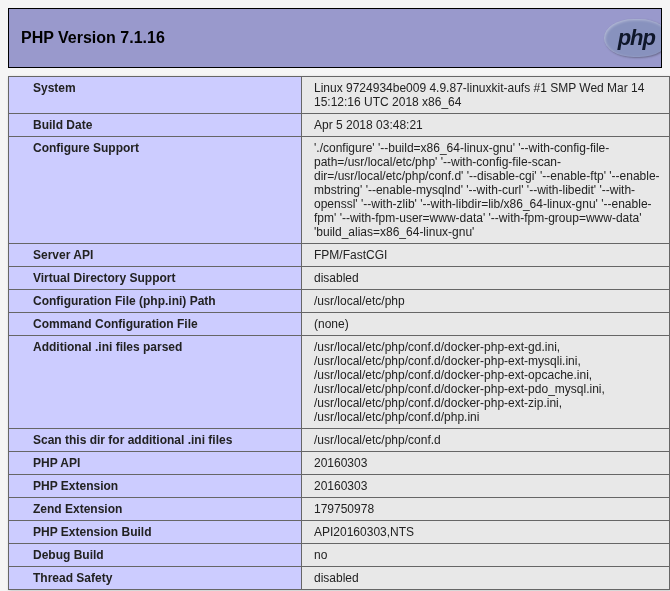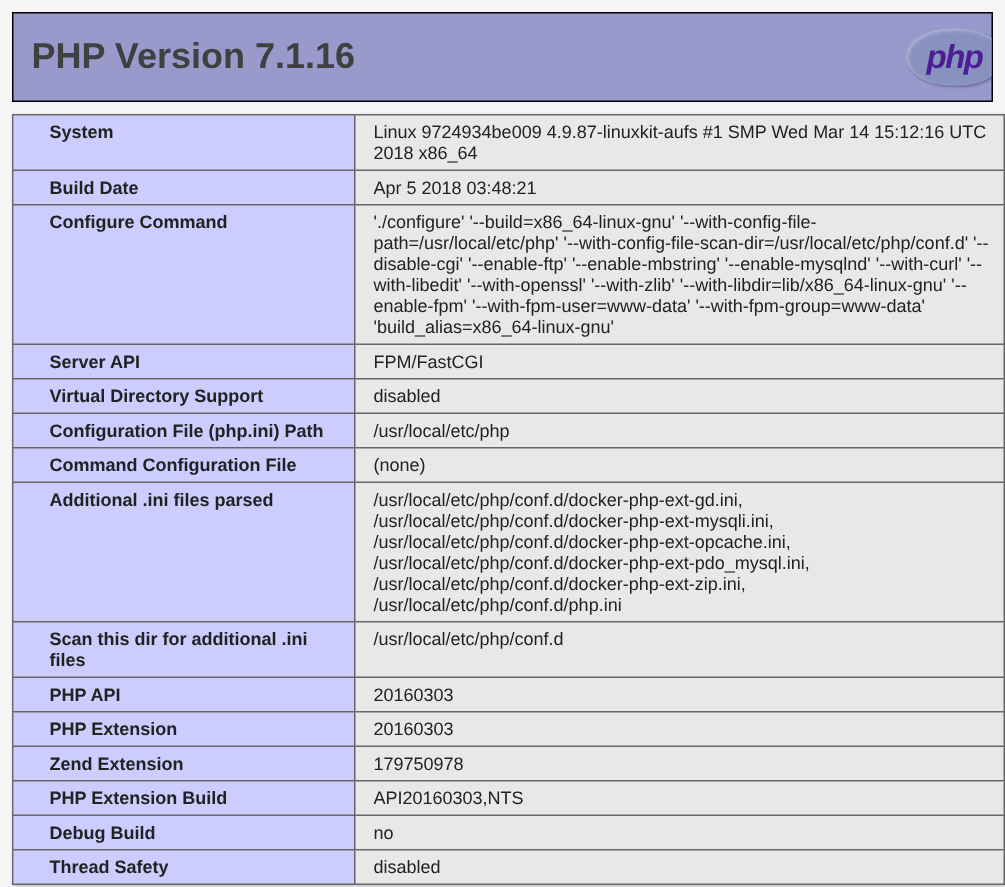--- a/index.html
+++ b/index.html
@@ -14,29 +14,29 @@
     background: #9999cc;
     border: 1px solid #000;
     margin: 8px;
     padding: 10px 12px;
     display: flex;
     justify-content: space-between;
     align-items: center;
     overflow: hidden;
   }
   .header h1 {
-    font-size: 24px;
+    font-size: 16px;
     font-weight: bold;
-    color: #404040;
+    color: #000000;
   }
   .php-logo {
     background: #8892be;
     border-radius: 50%/55%;
     padding: 6px 14px;
-    color: #4c1d95;
+    color: #0f172a;
     font-weight: bold;
     font-size: 22px;
     font-style: italic;
     letter-spacing: -1px;
     box-shadow: inset 1px 1px 3px rgba(255,255,255,0.4), 1px 1px 2px rgba(0,0,0,0.3);
     margin-right: -20px;
   }
   table.info {
     border-collapse: collapse;
     margin: 8px;
@@ -47,21 +47,21 @@
   table.info td, table.info th {
     border: 1px solid #666;
     padding: 4px 6px;
     text-align: left;
     vertical-align: top;
     word-wrap: break-word;
   }
   table.info th {
     background: #ccccff;
     font-weight: bold;
-    width: 228px;
+    width: 293px;
     font-size: 12px;
     padding-left: 24px;
   }
   table.info td {
     background: #e8e8e8;
     font-size: 12px;
     padding-left: 12px;
   }
 </style>
 </head>
@@ -76,21 +76,21 @@
   <tbody id="info-body">
       <tr>
         <th>System</th>
         <td>Linux 9724934be009 4.9.87-linuxkit-aufs #1 SMP Wed Mar 14 15:12:16 UTC 2018 x86_64</td>
       </tr>
       <tr>
         <th>Build Date</th>
         <td>Apr 5 2018 03:48:21</td>
       </tr>
       <tr>
-        <th>Configure Command</th>
+        <th>Configure Support</th>
         <td>'./configure' '--build=x86_64-linux-gnu' '--with-config-file-path=/usr/local/etc/php' '--with-config-file-scan-dir=/usr/local/etc/php/conf.d' '--disable-cgi' '--enable-ftp' '--enable-mbstring' '--enable-mysqlnd' '--with-curl' '--with-libedit' '--with-openssl' '--with-zlib' '--with-libdir=lib/x86_64-linux-gnu' '--enable-fpm' '--with-fpm-user=www-data' '--with-fpm-group=www-data' 'build_alias=x86_64-linux-gnu'</td>
       </tr>
       <tr>
         <th>Server API</th>
         <td>FPM/FastCGI</td>
       </tr>
       <tr>
         <th>Virtual Directory Support</th>
         <td>disabled</td>
       </tr>

